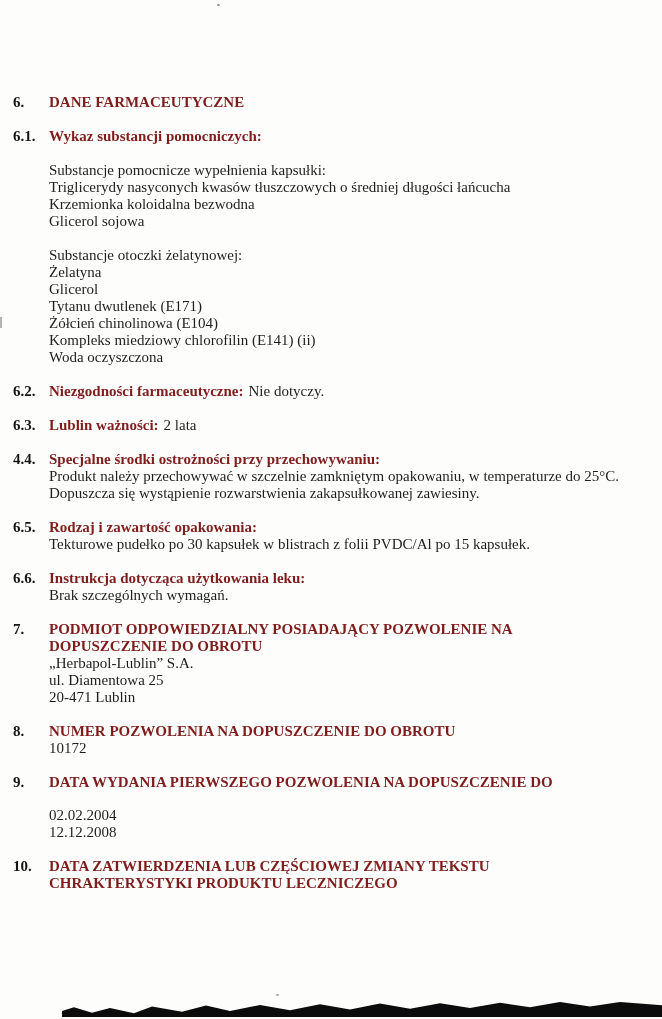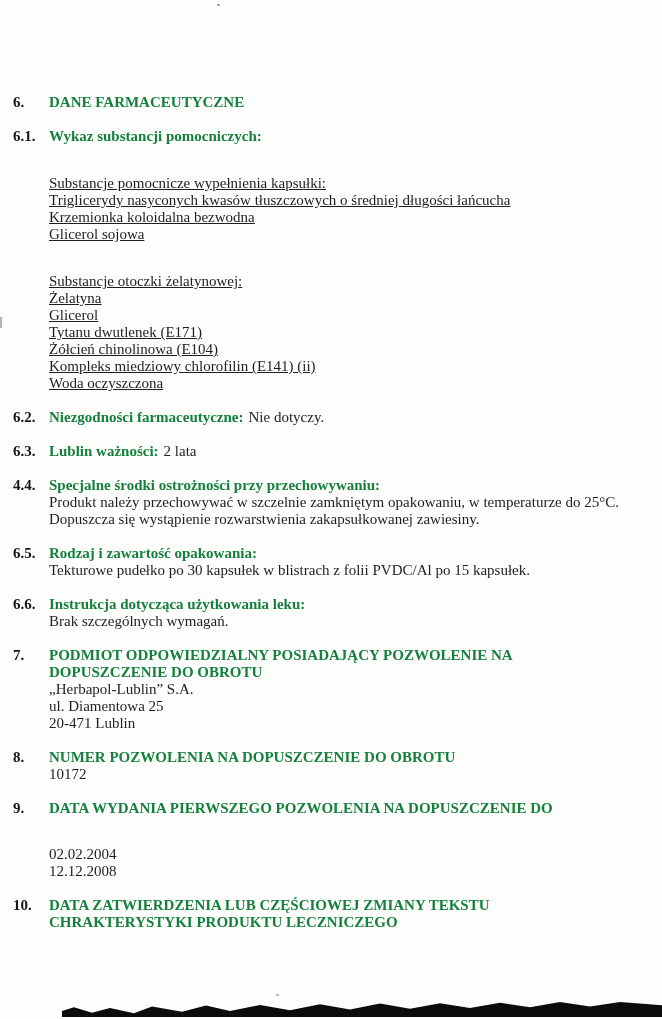--- a/index.html
+++ b/index.html
@@ -21,24 +21,24 @@
     left: 13px;
     right: 12px;
   }
   .section { display: flex; margin-bottom: 17px; }
   .num {
     flex: 0 0 36px;
     font-weight: bold;
     color: #161616;
   }
   .body { flex: 1; min-width: 0; }
-  .title { font-weight: bold; color: #15803d; }
+  .title { font-weight: bold; color: #7f1d1d; }
   .plain { font-weight: normal; color: #1e1e1e; margin-left: 5px; }
-  .group { margin-top: 30px; text-decoration: underline; }
-  .date-block { margin-top: 29px; }
+  .group { margin-top: 17px; }
+  .date-block { margin-top: 16px; }
   .line { white-space: nowrap; }
 
   
   .scan-bar {
     position: absolute;
     left: 62px;
     top: 1002px;
     width: 600px;
     height: 15px;
     background: #0c0c0c;

